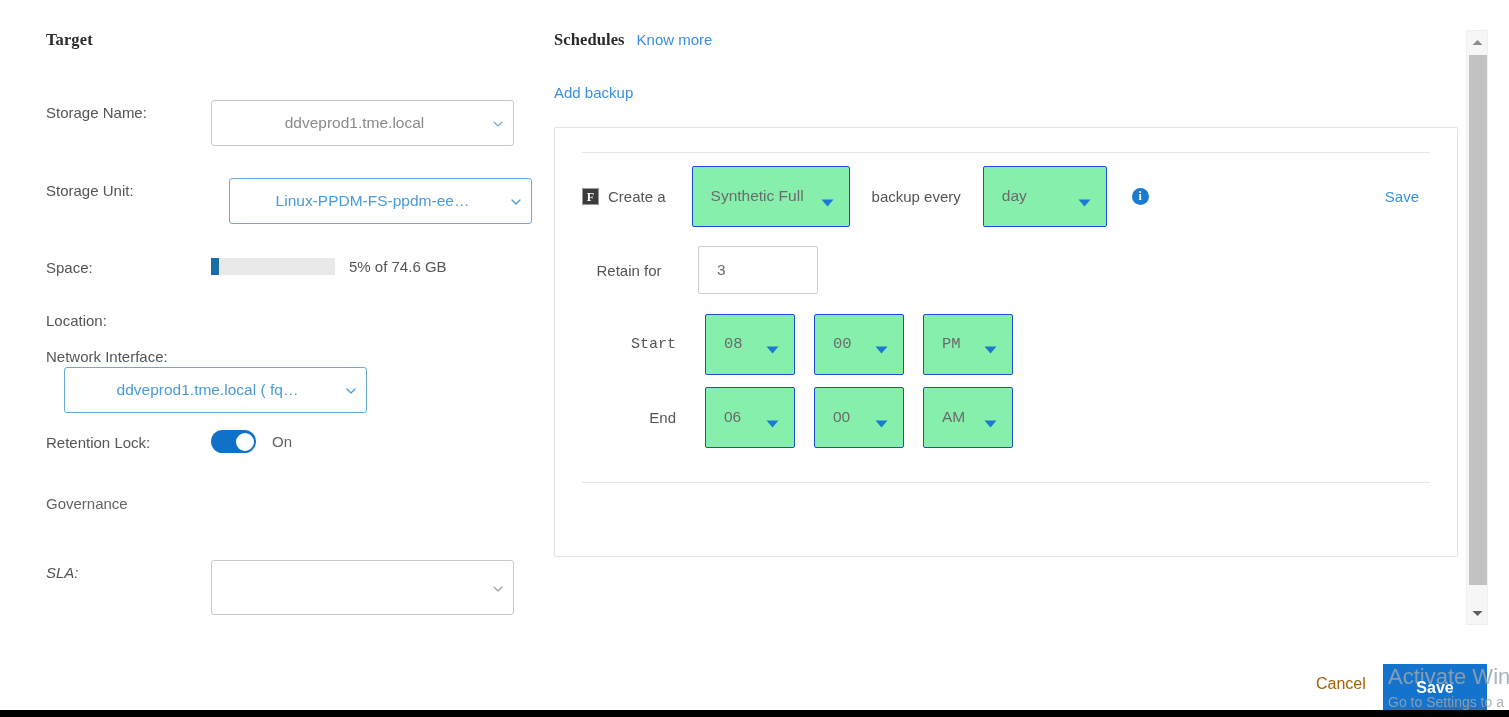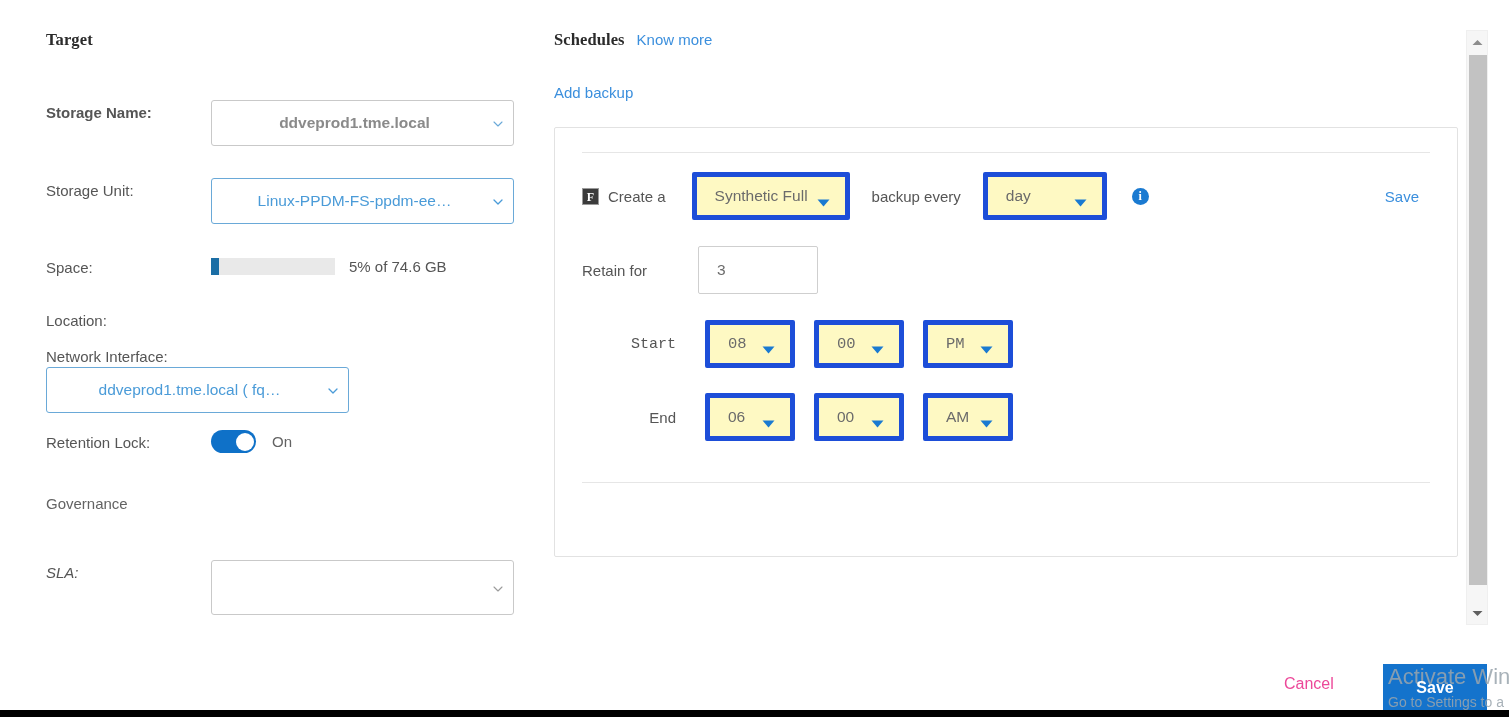--- a/index.html
+++ b/index.html
@@ -76,20 +76,21 @@
     display: flex;
     align-items: center;
     justify-content: center;
     font-size: 15.5px;
     color: #8a8a8a;
     padding: 0 26px 0 10px;
   }
   .select-box.active {
     border-color: #6aa9d8;
     color: #4a9bd8;
+    margin-left: 18px;
   }
   .select-box .sel-text {
     white-space: nowrap;
     overflow: hidden;
     text-overflow: ellipsis;
     max-width: 100%;
     text-align: center;
   }
   .select-box .caret-thin {
     position: absolute;
@@ -230,24 +231,24 @@
   }
   .row-label {
     font-size: 15px;
     color: #555555;
     white-space: nowrap;
   }
 
   .dd {
     position: relative;
     box-sizing: border-box;
-    border: 5px solid #1d4ed8;
+    border: 1px solid #1d4ed8;
     border-radius: 2px;
-    background: #fef9c3;
-    height: 48px;
+    background: #86efac;
+    height: 61px;
     display: flex;
     align-items: center;
     padding-left: 18px;
     font-size: 15.5px;
     color: #6b6b6b;
   }
   .dd .caret-solid {
     position: absolute;
     right: 15px;
     top: 50%;
@@ -267,21 +268,21 @@
     border-radius: 2px;
     background: #ffffff;
     font-size: 15.5px;
     color: #6b6b6b;
     display: flex;
     align-items: center;
     padding-left: 18px;
     margin-left: 22px;
   }
 
-  .lbl-retain { width: 94px; text-align: left; }
+  .lbl-retain { width: 94px; text-align: center; }
   .lbl-start  { width: 94px; text-align: right; }
   .lbl-end    { width: 94px; text-align: right; }
   .lbl-start + .dd, .lbl-end + .dd { margin-left: 29px; }
 
   .backup-every-text { margin-left: 22px; }
 
   .info-icon {
     width: 17px; height: 17px;
     border-radius: 50%;
     background: #1a7ad1;
@@ -335,24 +336,24 @@
   
   .footer {
     position: absolute;
     left: 0;
     top: 655px;
     width: 1509px;
     height: 55px;
   }
   .cancel-btn {
     position: absolute;
-    left: 1284px;
+    left: 1316px;
     top: 20px;
     font-size: 16px;
-    color: #ec4899;
+    color: #a16207;
     cursor: pointer;
     font-weight: normal;
   }
   .save-btn {
     position: absolute;
     left: 1383px;
     top: 9px;
     width: 104px;
     height: 47px;
     background: #1473cc;
@@ -392,21 +393,21 @@
 </style>
 </head>
 <body>
 
 <div class="page">
 
   <div class="target-panel">
 
     <div class="section-title">Target</div>
 
-    <div class="field-row" style="top:70px;font-weight:bold;">
+    <div class="field-row" style="top:70px;">
       <div class="field-label">Storage Name:</div>
       <div class="select-box">
         <span class="sel-text">ddveprod1.tme.local</span>
         <span class="caret-thin">
           <svg viewBox="0 0 10 10" width="10" height="10">
               <path d="M1 3 L5 7 L9 3" fill="none" stroke="#6aa9d8" stroke-width="1.1" stroke-linecap="round" stroke-linejoin="round"></path>
             </svg>
         </span>
       </div>
     </div>

